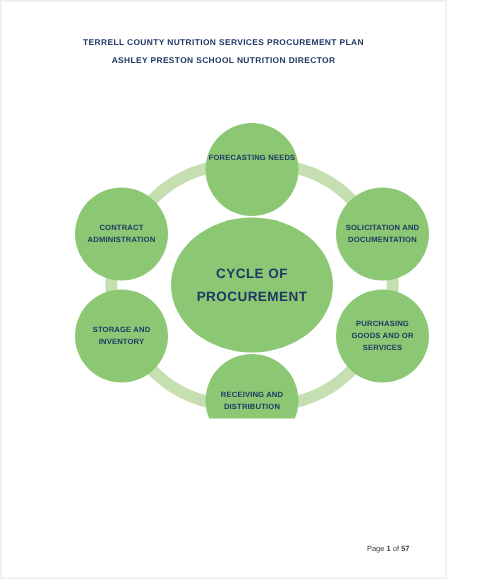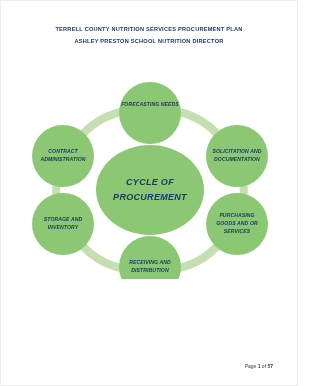--- a/index.html
+++ b/index.html
@@ -39,24 +39,23 @@
     font-size: 5.6px;
     letter-spacing: 0.25px;
     white-space: nowrap;
   }
   .hdr-line.l1 { margin-bottom: 6px; }
 
   
   #diagram-wrap {
     position: absolute;
     top: 78px;
-    left: 14px;
+    left: 32px;
     width: 270px;
     height: 200px;
-    font-style: italic;
   }
   #cycle-diagram {
     display: block;
     width: 100%;
     height: 100%;
   }
 
   .node-circle { fill: #8cc873; }
   .center-ellipse { fill: #8cc873; }
   .ring-arc {

